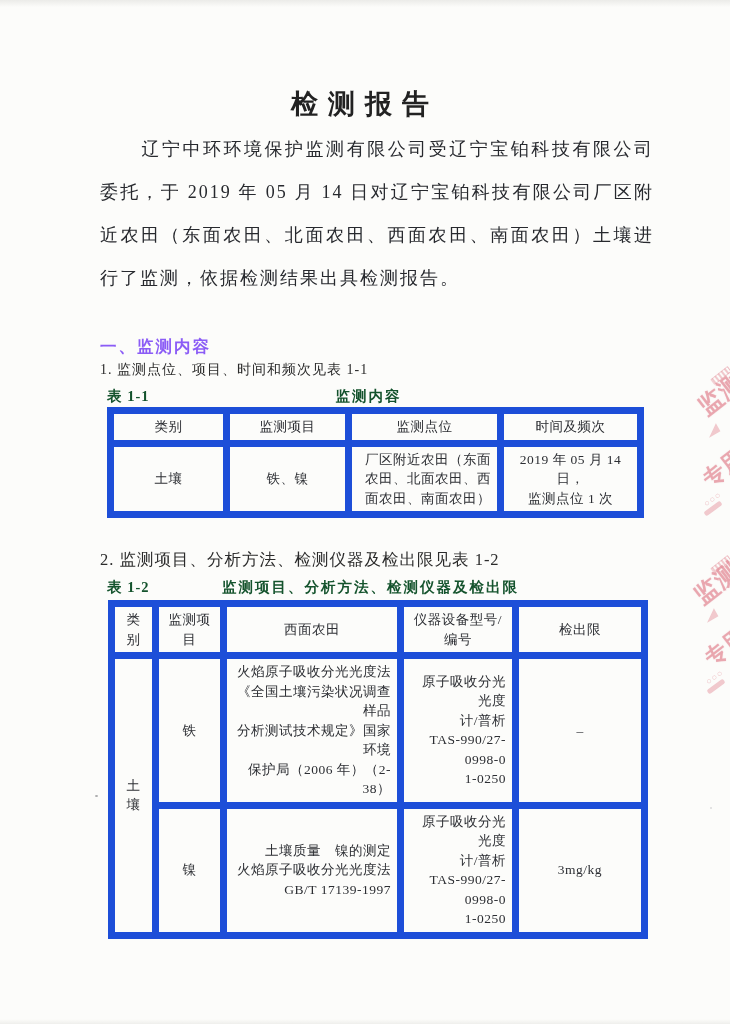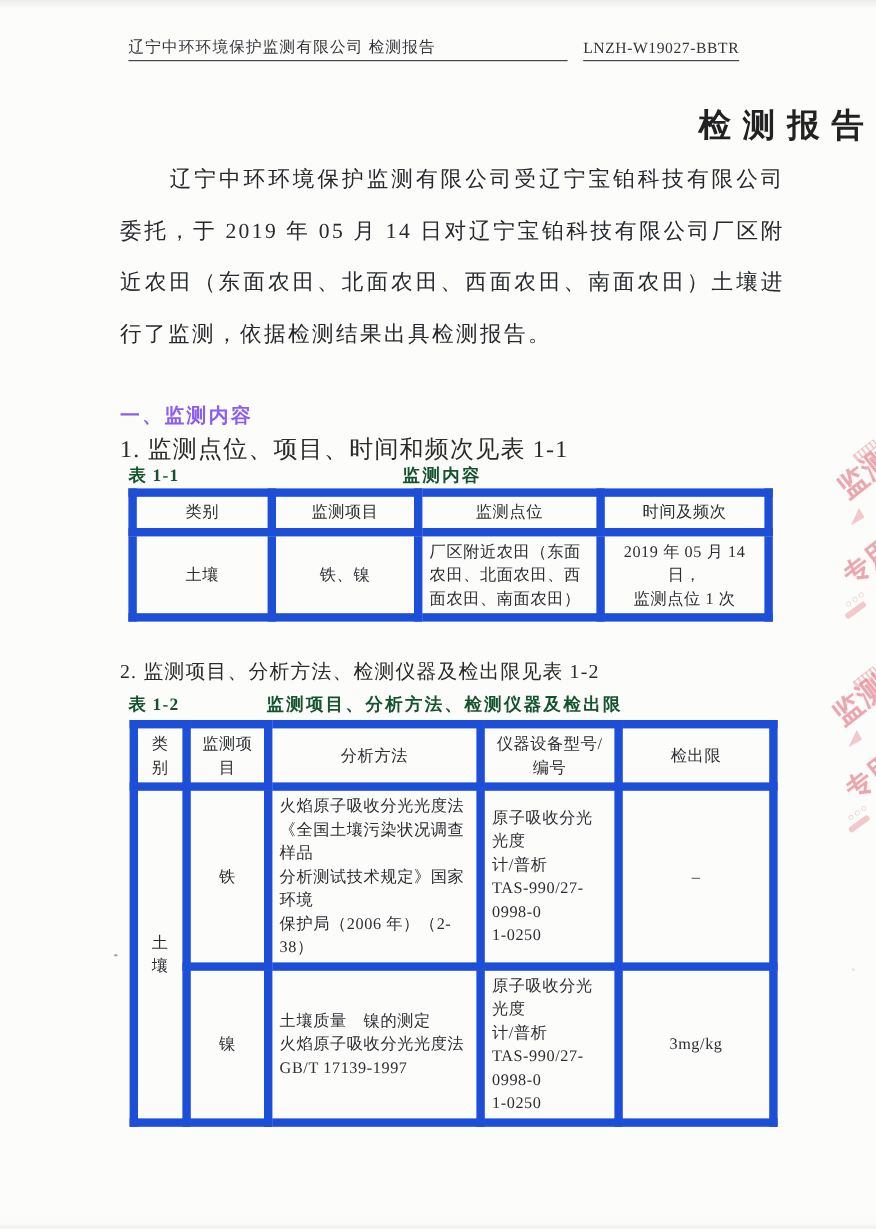--- a/index.html
+++ b/index.html
@@ -32,56 +32,56 @@
     white-space:nowrap;
   }
   .doc-header .hr{
     border-bottom:1.5px solid #43454b; padding-bottom:2px;
     margin-left:13px; letter-spacing:0.5px; white-space:nowrap;
   }
 
   
   .doc-title{
     position:absolute; top:86px; left:0; width:730px;
-    text-align:right; font-size:27px; font-weight:bold;
+    text-align:center; font-size:27px; font-weight:bold;
     letter-spacing:10px; color:#222;
   }
   .intro{
     position:absolute; top:128px; left:100px; width:554px;
     font-size:18px; line-height:43px; letter-spacing:2px;
     text-align:justify; text-indent:2.3em; color:#27292e;
   }
 
   
   .sec-heading{
     position:absolute; left:100px; top:326px;
     font-size:16.5px; font-weight:bold; letter-spacing:2px; color:#8b5cf6;margin-top:10px;
   }
-  .item1{ position:absolute; left:100px; top:361px; font-size:20px; letter-spacing:1px; }
+  .item1{ position:absolute; left:100px; top:361px; font-size:14px; letter-spacing:1px; }
   .item2{ position:absolute; left:100px; top:549px; font-size:16.5px; letter-spacing:1px; }
 
   
   .cap-row{ position:absolute; left:100px; font-size:14.5px; font-weight:bold; color:#14532d; }
   .cap-row .cap-label{ position:absolute; left:7px; top:0; white-space:nowrap; letter-spacing:1px; }
   .cap-row .cap-title{ display:block; text-align:center; letter-spacing:2px; }
   #cap1{ top:387px; width:537px; }
   #cap2{ top:578px; width:541px; }
 
   
   table{ border-collapse:collapse; table-layout:fixed; position:absolute; background:transparent; }
   td{
     border:7px solid #1d4ed8;
     font-size:13.5px; line-height:19.5px; text-align:center;
     vertical-align:middle; color:#2c2e33; padding:3px 6px;
     letter-spacing:0.5px;
   }
   .tbl{ border-top:2.5px solid #303237; border-bottom:2.5px solid #303237; }
   #table1{ top:407px; left:107px; width:530px; }
   #table2{ top:600px; left:108px; width:533px; }
-  td.left{ text-align:left;margin-top:40px; }
+  td.left{ text-align:right;margin-top:40px; }
   td.pre{ white-space:pre-line; }
   #table1 tr.hdr td{ height:29px; }
   #table1 tr.data td{ height:68px; }
   #table2 tr.hdr td{ height:31px; }
   #table2 tr.r1 td{ height:78px; }
   #table2 tr.r2 td{ height:79px; }
 
   
   .doc-footer{
     position:absolute; top:922px; left:0; width:730px;
@@ -119,24 +119,20 @@
   
   .speck{ position:absolute; background:rgba(90,92,98,0.5); border-radius:50%; }
 </style>
 </head>
 <body>
 
 <div class="page">
   <div class="scan-edge-top"></div>
   <div class="scan-edge-bottom"></div>
 
-  <div class="doc-header">
-    <span class="hl">辽宁中环环境保护监测有限公司  检测报告</span>
-    <span class="hr">LNZH-W19027-BBTR</span>
-  </div>
 
   <div class="doc-title">检测报告</div>
 
   <div class="intro">辽宁中环环境保护监测有限公司受辽宁宝铂科技有限公司委托，于 2019 年 05 月 14 日对辽宁宝铂科技有限公司厂区附近农田（东面农田、北面农田、西面农田、南面农田）土壤进行了监测，依据检测结果出具检测报告。</div>
 
   <div class="sec-heading">一、监测内容</div>
   <div class="item1">1. 监测点位、项目、时间和频次见表 1-1</div>
 
   <div class="cap-row" id="cap1">
     <span class="cap-label">表 1-1</span>
@@ -179,21 +175,21 @@
         <col style="width:44px">
         <col style="width:68px">
         <col style="width:177px">
         <col style="width:115px">
         <col style="width:129px">
       </colgroup>
     <tbody>
         <tr class="hdr">
       <td>类别</td>
       <td>监测项目</td>
-      <td>分析方法</td>
+      <td>西面农田</td>
       <td>仪器设备型号/编号</td>
       <td>检出限</td>
     </tr>
     <tr class="r1">
       <td rowspan="2">土壤</td>
       <td>铁</td>
       <td class="left pre">火焰原子吸收分光光度法
 《全国土壤污染状况调查样品
 分析测试技术规定》国家环境
 保护局（2006 年）（2-38）</td>

